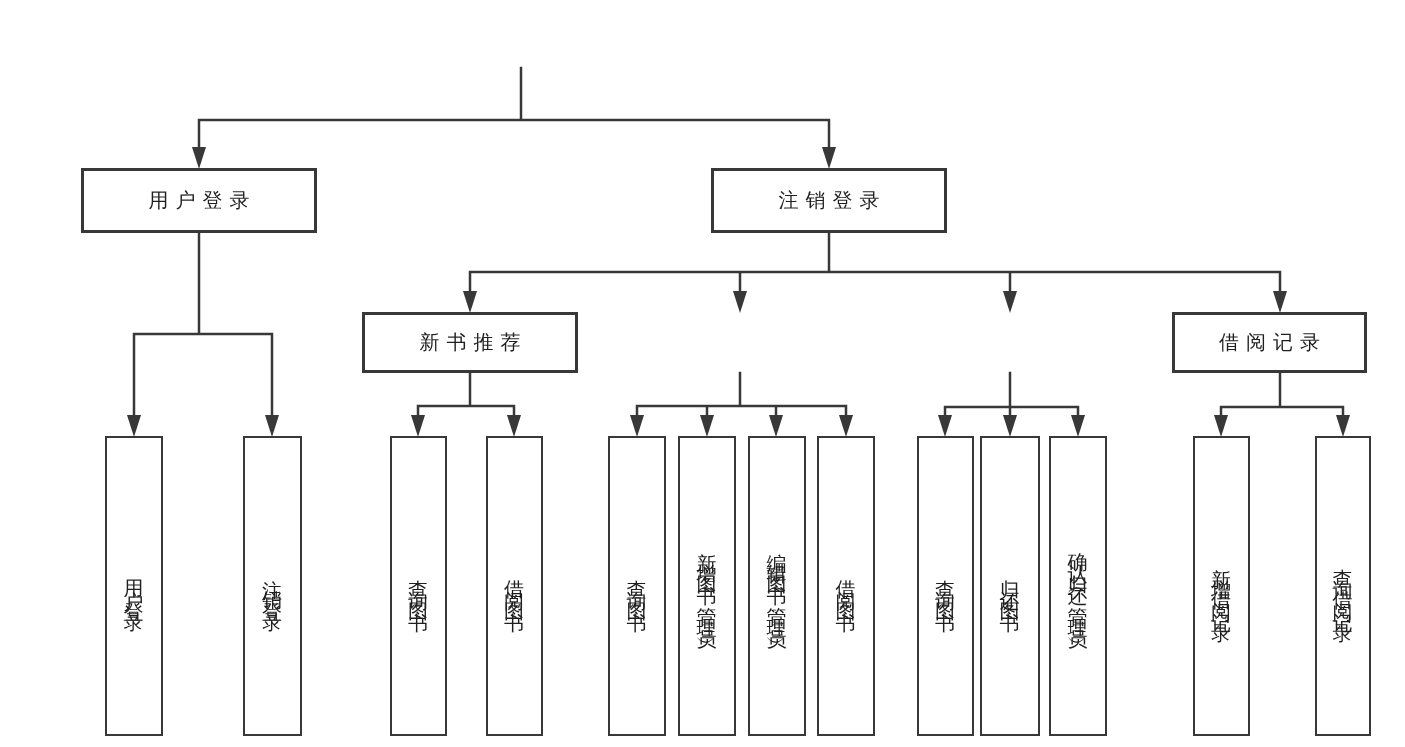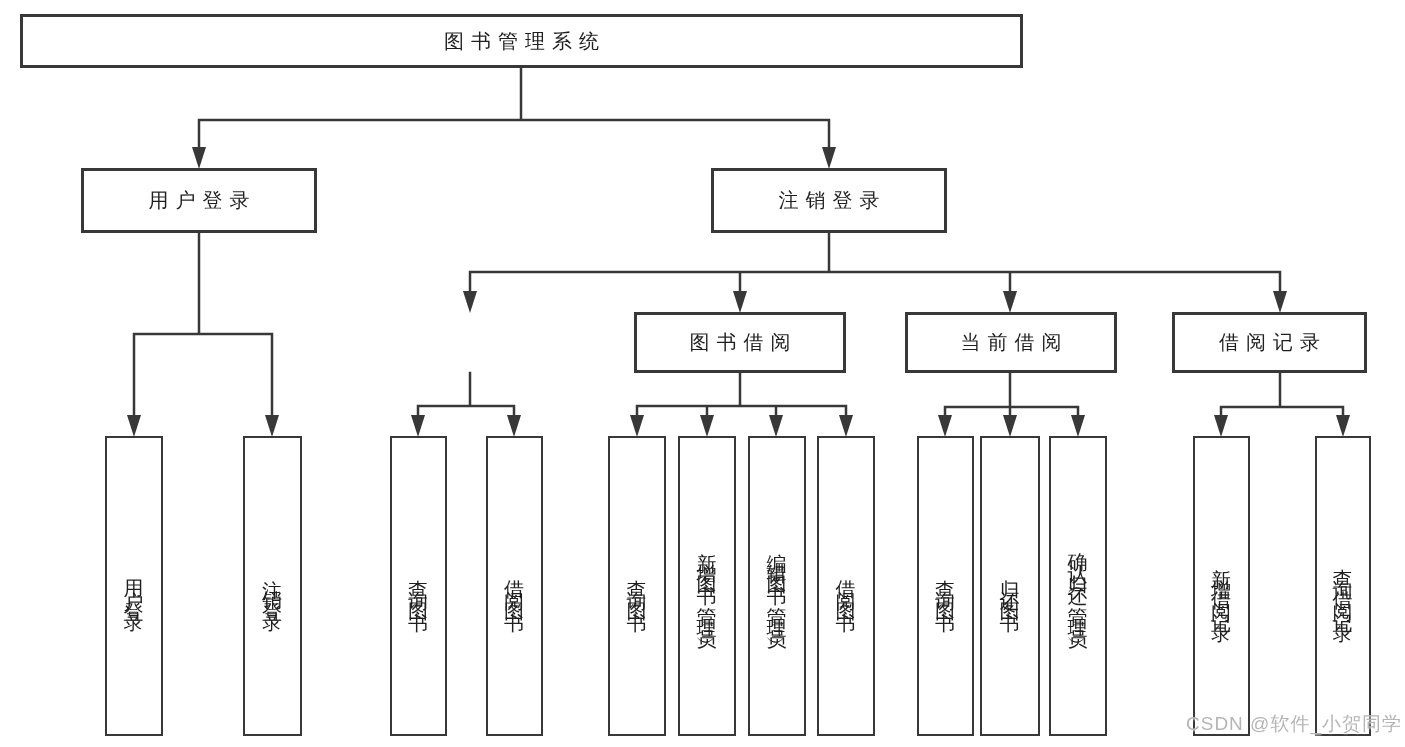--- a/index.html
+++ b/index.html
@@ -54,27 +54,25 @@
       <polygon points="769,415 783,415 776,437"></polygon>
       <polygon points="839,415 853,415 846,437"></polygon>
       <polygon points="938,415 952,415 945,437"></polygon>
       <polygon points="1003,415 1017,415 1010,437"></polygon>
       <polygon points="1071,415 1085,415 1078,437"></polygon>
       <polygon points="1214,415 1228,415 1221,437"></polygon>
       <polygon points="1336,415 1350,415 1343,437"></polygon>
     </g>
   </svg>
 
-  <div class="box hbox" style="left:20px;top:14px;width:1003px;height:54px">图书管理系统</div>
 
   <div class="box hbox" style="left:81px;top:168px;width:236px;height:65px">用户登录</div>
   <div class="box hbox" style="left:711px;top:168px;width:236px;height:65px">注销登录</div>
 
-  <div class="box hbox" style="left:634px;top:312px;width:212px;height:61px">图书借阅</div>
-  <div class="box hbox" style="left:905px;top:312px;width:212px;height:61px">当前借阅</div>
+  <div class="box hbox" style="left:362px;top:312px;width:216px;height:61px">新书推荐</div>
   <div class="box hbox" style="left:1172px;top:312px;width:195px;height:61px">借阅记录</div>
 
   <div class="box vbox" style="left:105px;top:436px;width:58px;height:300px">
     <span class="vtext">用户登录</span>
     </div>
   <div class="box vbox" style="left:243px;top:436px;width:59px;height:300px">
     <span class="vtext">注销登录</span>
     </div>
 
   <div class="box vbox" style="left:390px;top:436px;width:57px;height:300px">
@@ -107,14 +105,13 @@
     <span class="vtext">确认归还（管理员）</span>
     </div>
 
   <div class="box vbox" style="left:1193px;top:436px;width:57px;height:300px">
     <span class="vtext">新增借阅记录</span>
     </div>
   <div class="box vbox" style="left:1315px;top:436px;width:56px;height:300px">
     <span class="vtext">查询借阅记录</span>
     </div>
 
-  <div class="watermark">CSDN @软件_小贺同学</div>
 </div>
 
 </body></html>

